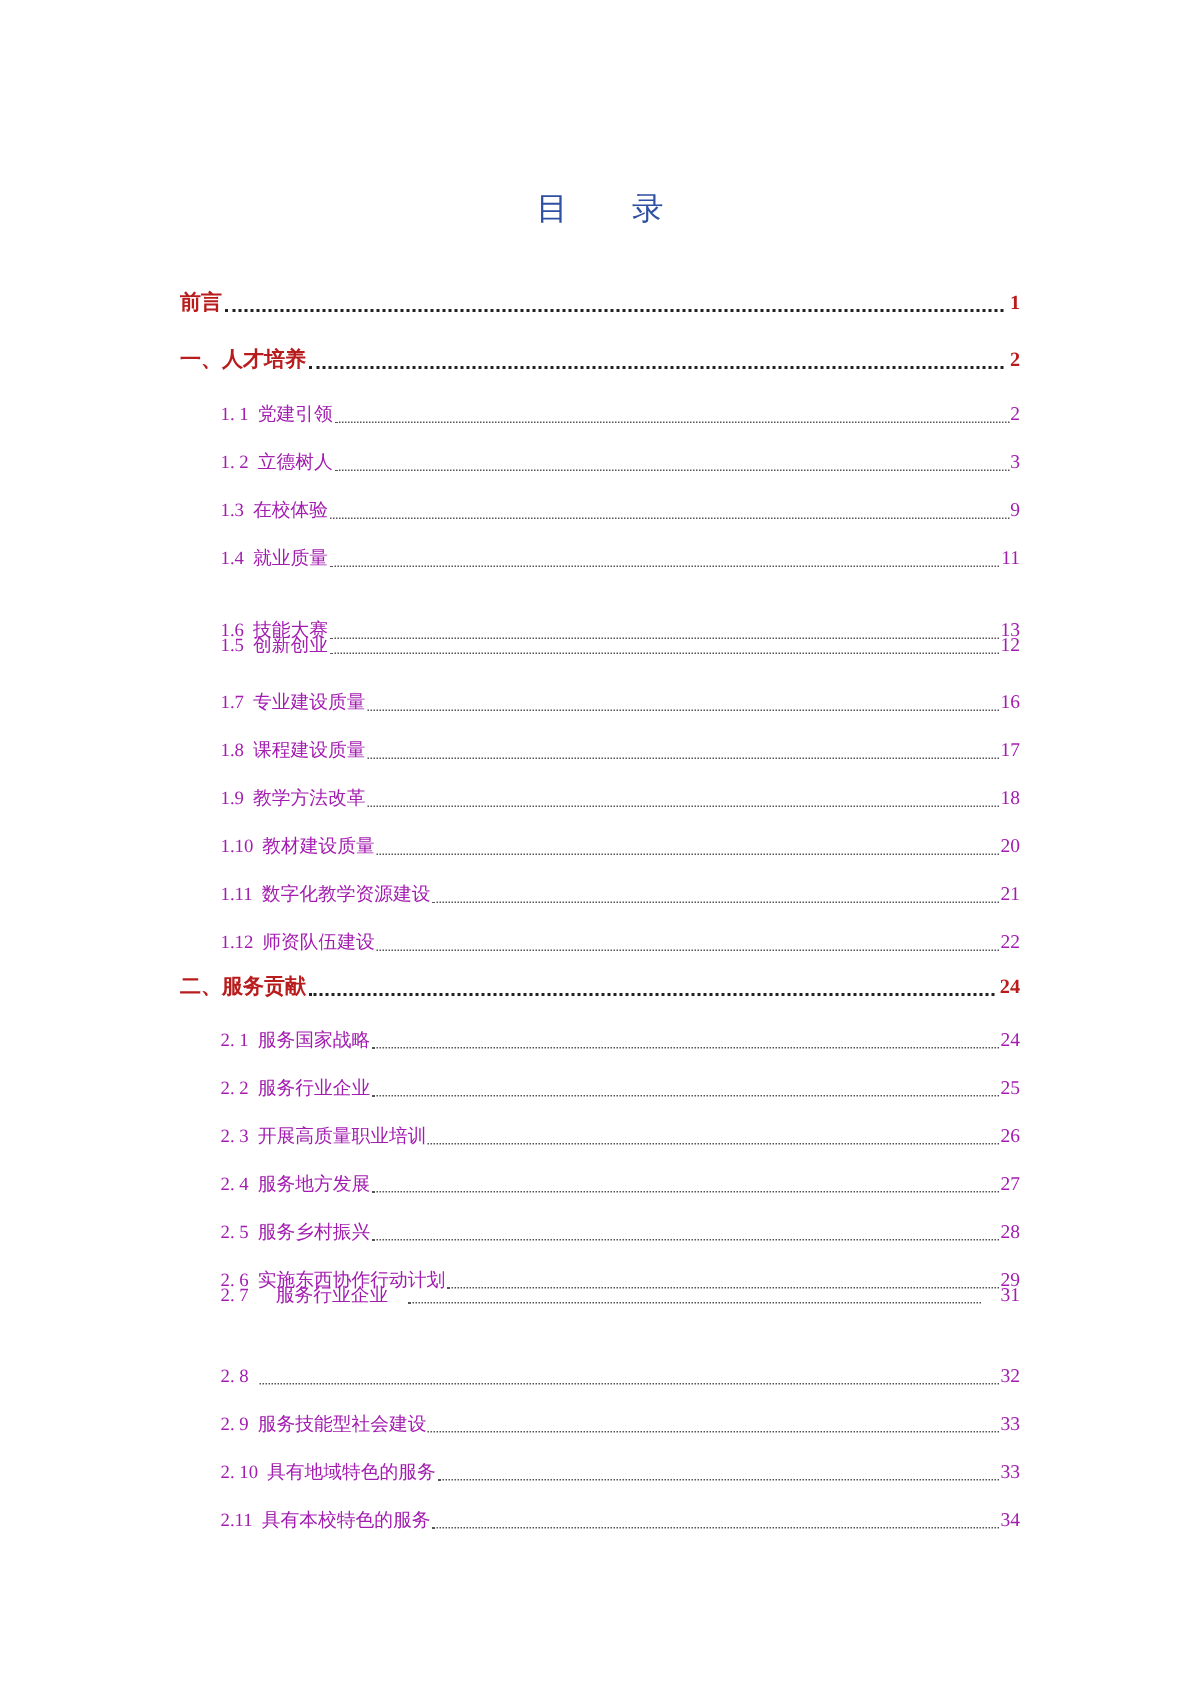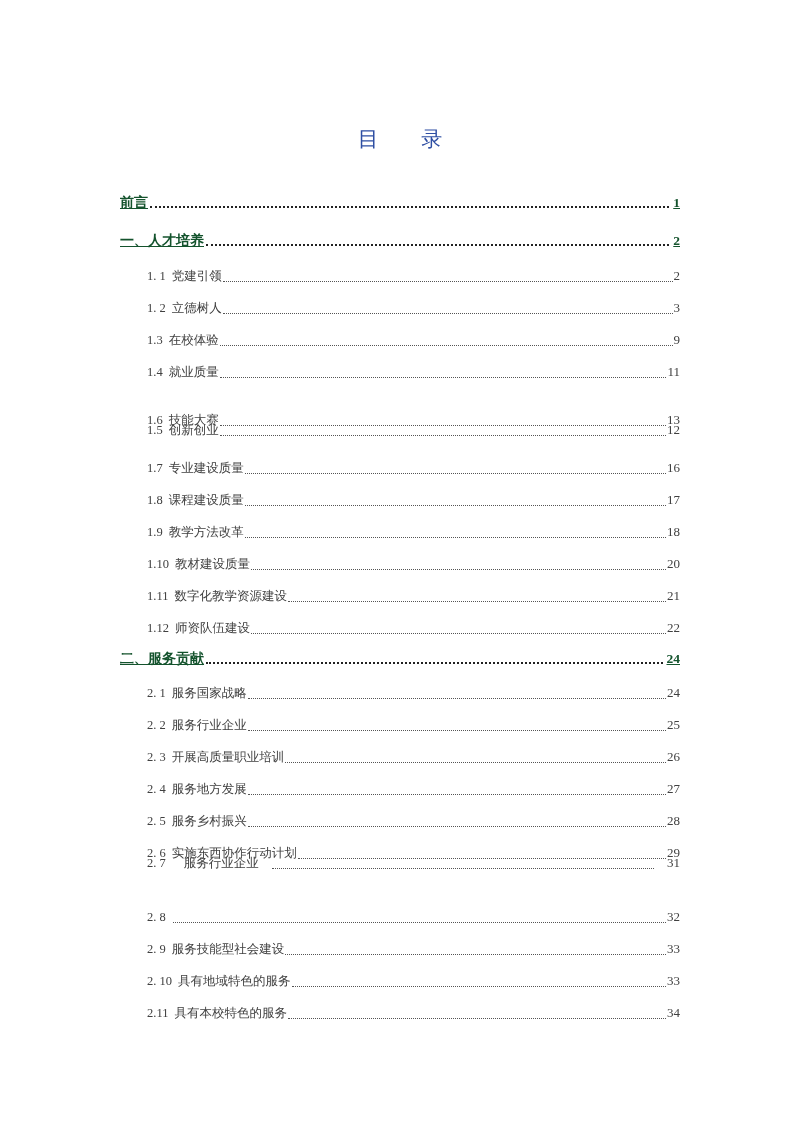--- a/index.html
+++ b/index.html
@@ -42,29 +42,28 @@
       height: 22px;
       line-height: 22px;
       white-space: nowrap;
       overflow: hidden;
     }
     .toc-row.level-1 {
       left: 0;
       width: 560px;
       font-weight: bold;
       font-size: 14px;
-      color: #14532d;
+      color: #b91c1c;
       font-family: "DejaVu Sans", sans-serif;
-      text-decoration: underline;
     }
     .toc-row.level-2 {
       left: 27px;
       width: 533px;
       font-size: 12.5px;
-      color: #404040;
+      color: #a21caf;
     }
     .toc-label {
       flex: 0 0 auto;
     }
     .toc-num {
       margin-right: 6px;
       font-family: "Liberation Serif", serif;
     }
     .toc-row.level-1 .toc-num {
       margin-right: 0;

